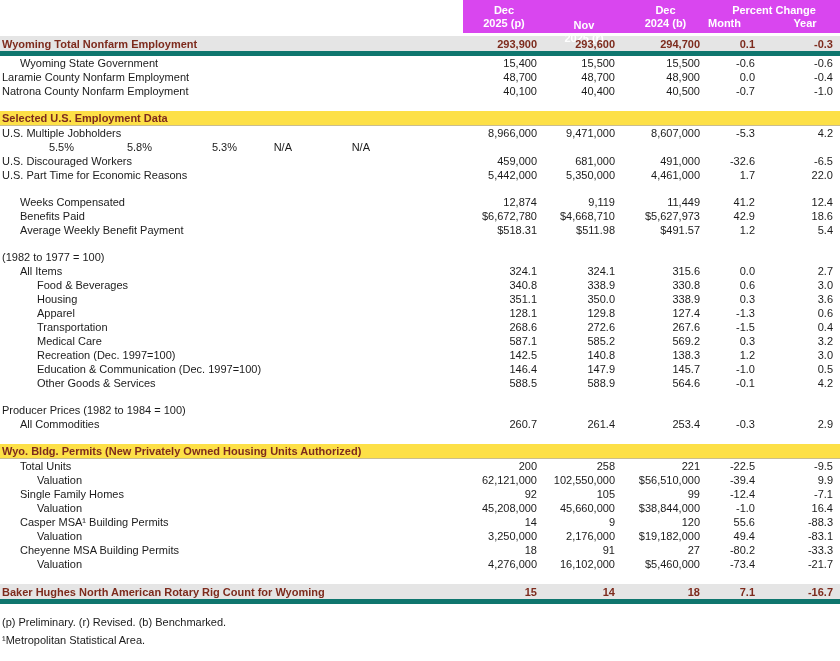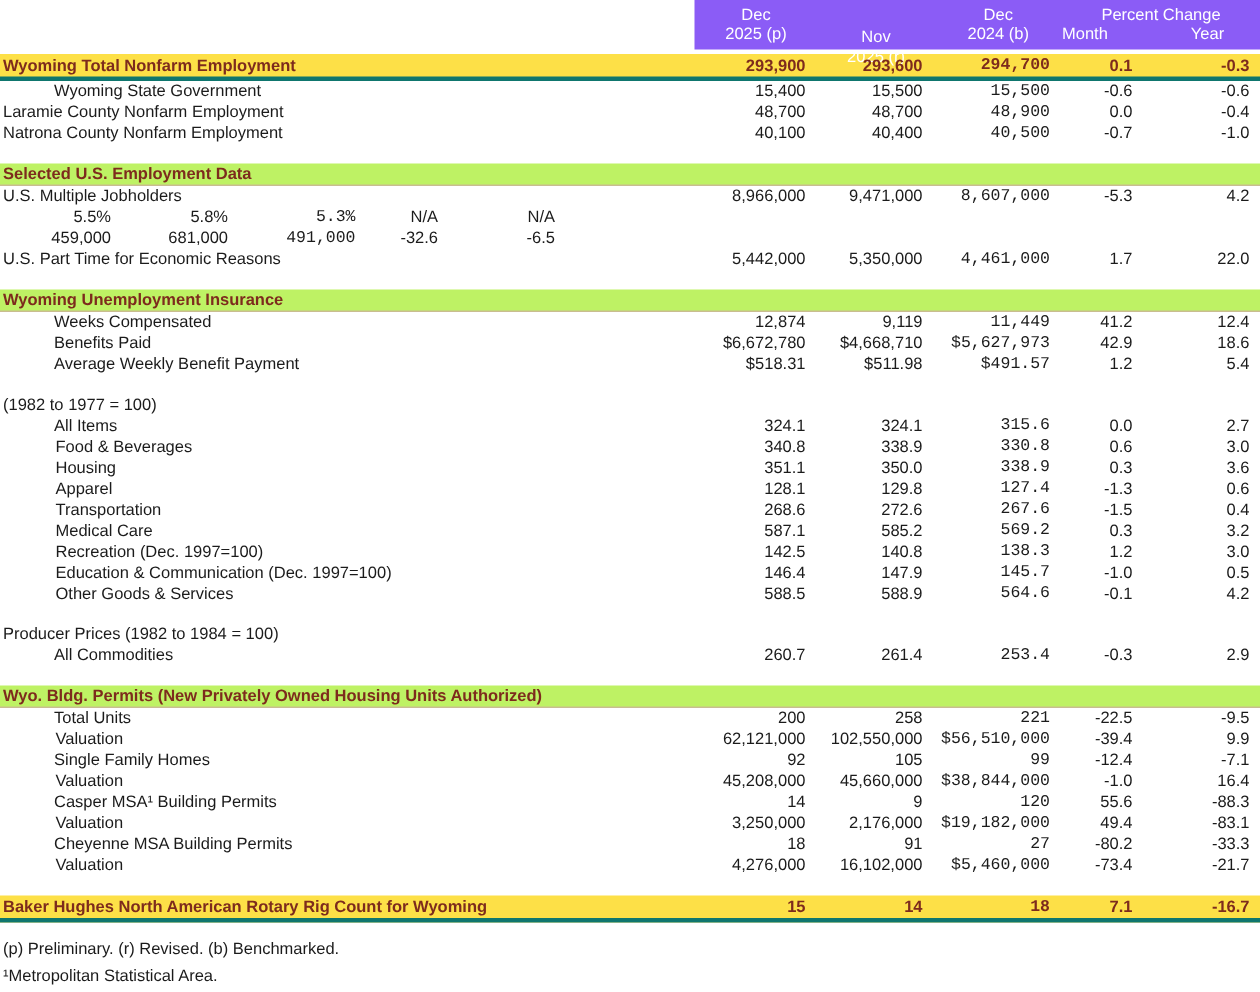--- a/index.html
+++ b/index.html
@@ -11,24 +11,24 @@
     color: #1b1b1b;
     overflow: hidden;
   }
   .table-wrap { width: 840px; }
 
   
   .header-row { display: flex; height: 33px; }
   .header-left-spacer { width: 463px; }
   .header-block {
     width: 377px; height: 33px;
-    background: #8b5cf6;
+    background: #d946ef;
     color: #ffffff;
     display: flex;
-    font-weight: normal;
+    font-weight: bold;
   }
   .hcol {
     display: flex; flex-direction: column;
     justify-content: center; align-items: center;
     line-height: 13px;
   }
   .hcol.c1 { width: 82px; }
   .hcol.c2 { width: 78px; margin-top: 30px; }
   .hcol.c3 { width: 85px; }
   .hgroup { width: 132px; display: flex; flex-direction: column; justify-content: center; }
@@ -39,38 +39,38 @@
 
   .header-gap { height: 3px; }
 
   
   .row { display: flex; height: 14px; align-items: center; }
   .cell { white-space: nowrap; overflow: visible; }
   .label { width: 463px; }
   .num  { text-align: right; }
   .num.v1 { width: 82px; padding-right: 8px; box-sizing: border-box; }
   .num.v2 { width: 78px; padding-right: 8px; box-sizing: border-box; }
-  .num.v3 { width: 85px; padding-right: 8px; box-sizing: border-box; font-family: Liberation Mono, monospace; }
+  .num.v3 { width: 85px; padding-right: 8px; box-sizing: border-box; }
   .num.v4 { width: 50px; padding-right: 3px; box-sizing: border-box; }
   .num.v5 { width: 82px; padding-right: 7px; box-sizing: border-box; }
 
   .indent-0 { padding-left: 2px;  box-sizing: border-box; }
-  .indent-1 { padding-left: 36px; box-sizing: border-box; }
+  .indent-1 { padding-left: 20px; box-sizing: border-box; }
   .indent-2 { padding-left: 37px; box-sizing: border-box; }
 
   .row.highlight {
-    background: #fde047;
-    border-bottom: 3px solid #0f766e;
+    background: #e5e5e5;
+    border-bottom: 5px solid #0f766e;
     height: 15px;
     font-weight: bold;
     color: #7d2b1d;
     justify-content: center;
   }
   .row.section {
-    background: #bef264;
+    background: #fde047;
     border-bottom: 1px solid #c9bd90;
     font-weight: bold;
     color: #7d2b1d;
   }
   .spacer { height: 13px; }
 
   
   .footnotes { padding: 9px 0 0 2px; }
   .footnote { line-height: 18px; }
 </style>
@@ -157,43 +157,36 @@
     <div class="cell num v5">4.2</div>
   </div>
       <div class="row normal">
     <div class="cell num v1">5.5%</div>
     <div class="cell num v2">5.8%</div>
     <div class="cell num v3">5.3%</div>
     <div class="cell num v4">N/A</div>
     <div class="cell num v5">N/A</div>
   </div>
       <div class="row normal">
+    <div class="cell label indent-0">U.S. Discouraged Workers</div>
     <div class="cell num v1">459,000</div>
     <div class="cell num v2">681,000</div>
     <div class="cell num v3">491,000</div>
     <div class="cell num v4">-32.6</div>
     <div class="cell num v5">-6.5</div>
   </div>
       <div class="row normal">
     <div class="cell label indent-0">U.S. Part Time for Economic Reasons</div>
     <div class="cell num v1">5,442,000</div>
     <div class="cell num v2">5,350,000</div>
     <div class="cell num v3">4,461,000</div>
     <div class="cell num v4">1.7</div>
     <div class="cell num v5">22.0</div>
   </div>
       <div class="spacer"></div>
-      <div class="row section">
-    <div class="cell label indent-0">Wyoming Unemployment Insurance</div>
-    <div class="cell num v1"></div>
-    <div class="cell num v2"></div>
-    <div class="cell num v3"></div>
-    <div class="cell num v4"></div>
-    <div class="cell num v5"></div>
-  </div>
       <div class="row normal">
     <div class="cell label indent-1">Weeks Compensated</div>
     <div class="cell num v1">12,874</div>
     <div class="cell num v2">9,119</div>
     <div class="cell num v3">11,449</div>
     <div class="cell num v4">41.2</div>
     <div class="cell num v5">12.4</div>
   </div>
       <div class="row normal">
     <div class="cell label indent-1">Benefits Paid</div>

